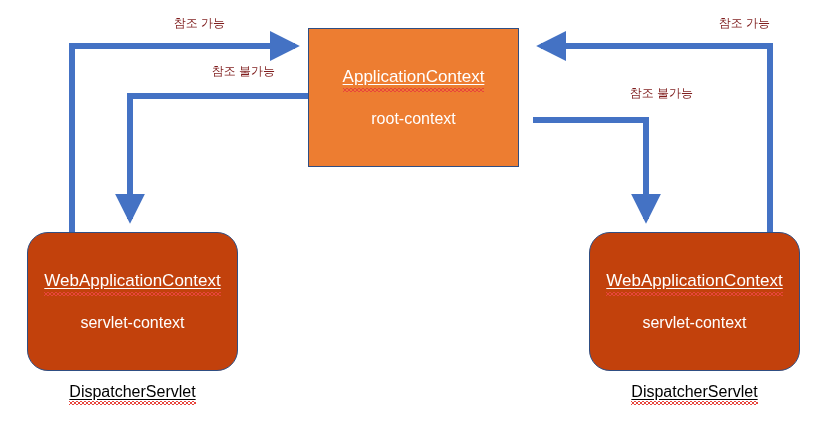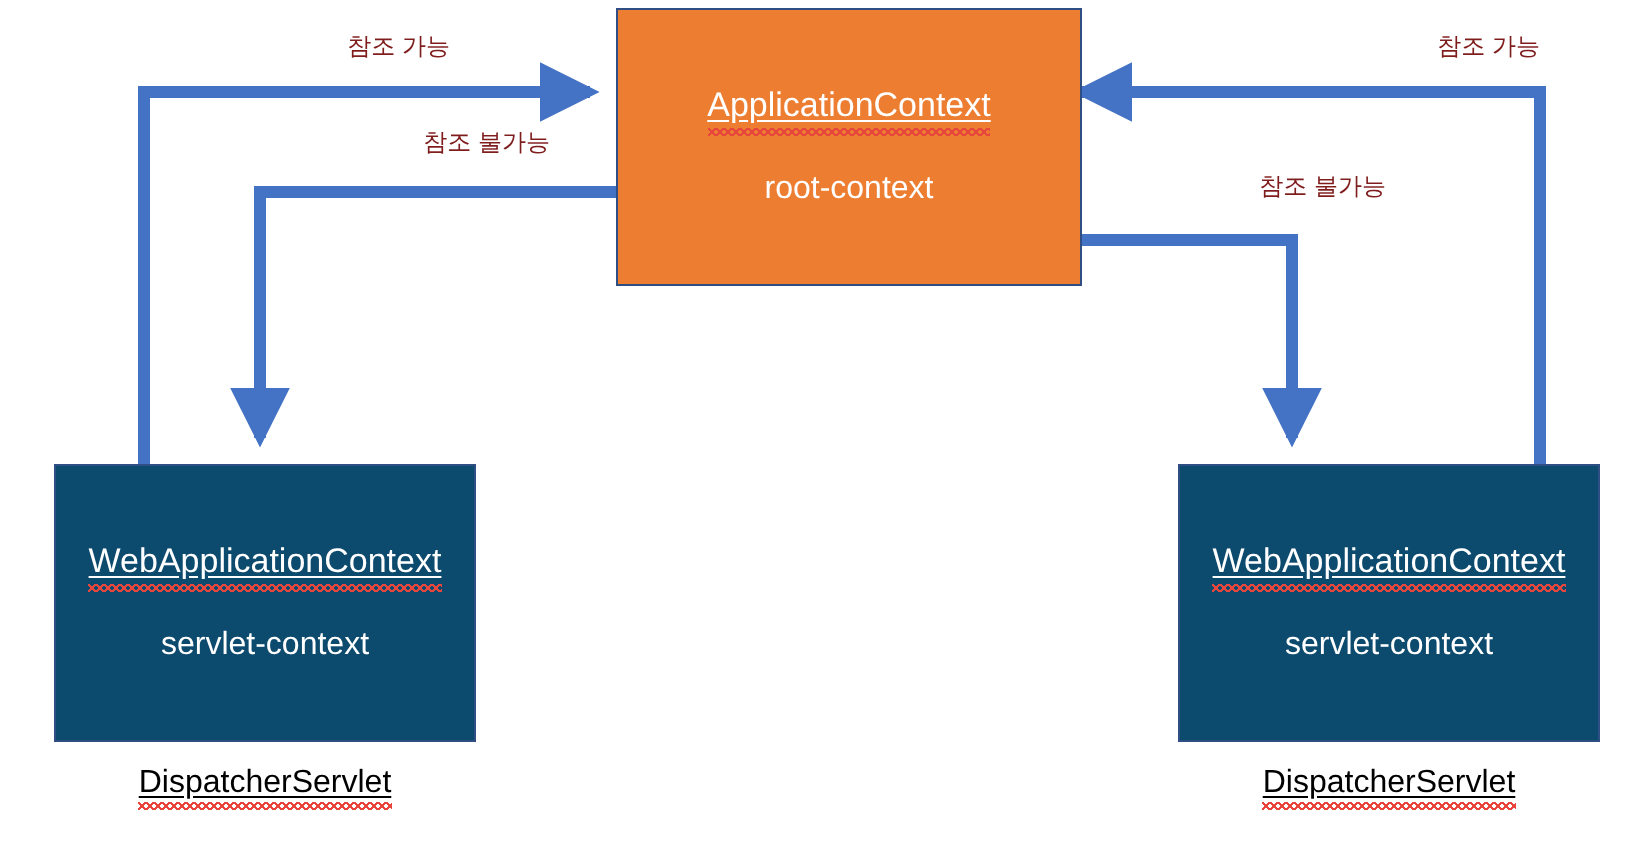--- a/index.html
+++ b/index.html
@@ -23,21 +23,21 @@
     position: absolute;
     box-sizing: border-box;
     border: 1px solid #2F4E83;
     display: flex;
     flex-direction: column;
     align-items: center;
     justify-content: center;
     text-align: center;
   }
   .node-box.orange { background: #ED7D31; }
-  .node-box.blue   { background: #0c4a6e; }
+  .node-box.blue   { background: #c2410c; border-radius: 21px; }
 
   .node-title {
     color: #ffffff;
     font-size: 17px;
     line-height: 20px;
     text-decoration: underline;
     text-underline-offset: 2px;
     white-space: nowrap;
     position: relative;
   }
@@ -119,21 +119,21 @@
 
     <path d="M72,232 L72,46 L295,46" fill="none" stroke="#4472C4" stroke-width="6" marker-end="url(#ah-right)"></path>
 
     <path d="M308,96 L130,96 L130,219" fill="none" stroke="#4472C4" stroke-width="6" marker-end="url(#ah-down)"></path>
 
     <path d="M770,232 L770,46 L541,46" fill="none" stroke="#4472C4" stroke-width="6" marker-end="url(#ah-left)"></path>
 
     <path d="M533,120 L646,120 L646,219" fill="none" stroke="#4472C4" stroke-width="6" marker-end="url(#ah-down)"></path>
   </svg>
 
-  <div class="node-box orange" style="left:308px; top:4px; width:233px; height:139px;">
+  <div class="node-box orange" style="left:308px; top:28px; width:211px; height:139px;">
     <div class="node-title squiggle-white">ApplicationContext</div>
     <div class="node-sub">root-context</div>
   </div>
 
   <div class="node-box blue" style="left:27px; top:232px; width:211px; height:139px;">
     <div class="node-title squiggle-white">WebApplicationContext</div>
     <div class="node-sub">servlet-context</div>
   </div>
   <div class="caption" style="left:27px; top:382px; width:211px;">
     <span class="squiggle-black">DispatcherServlet</span>

